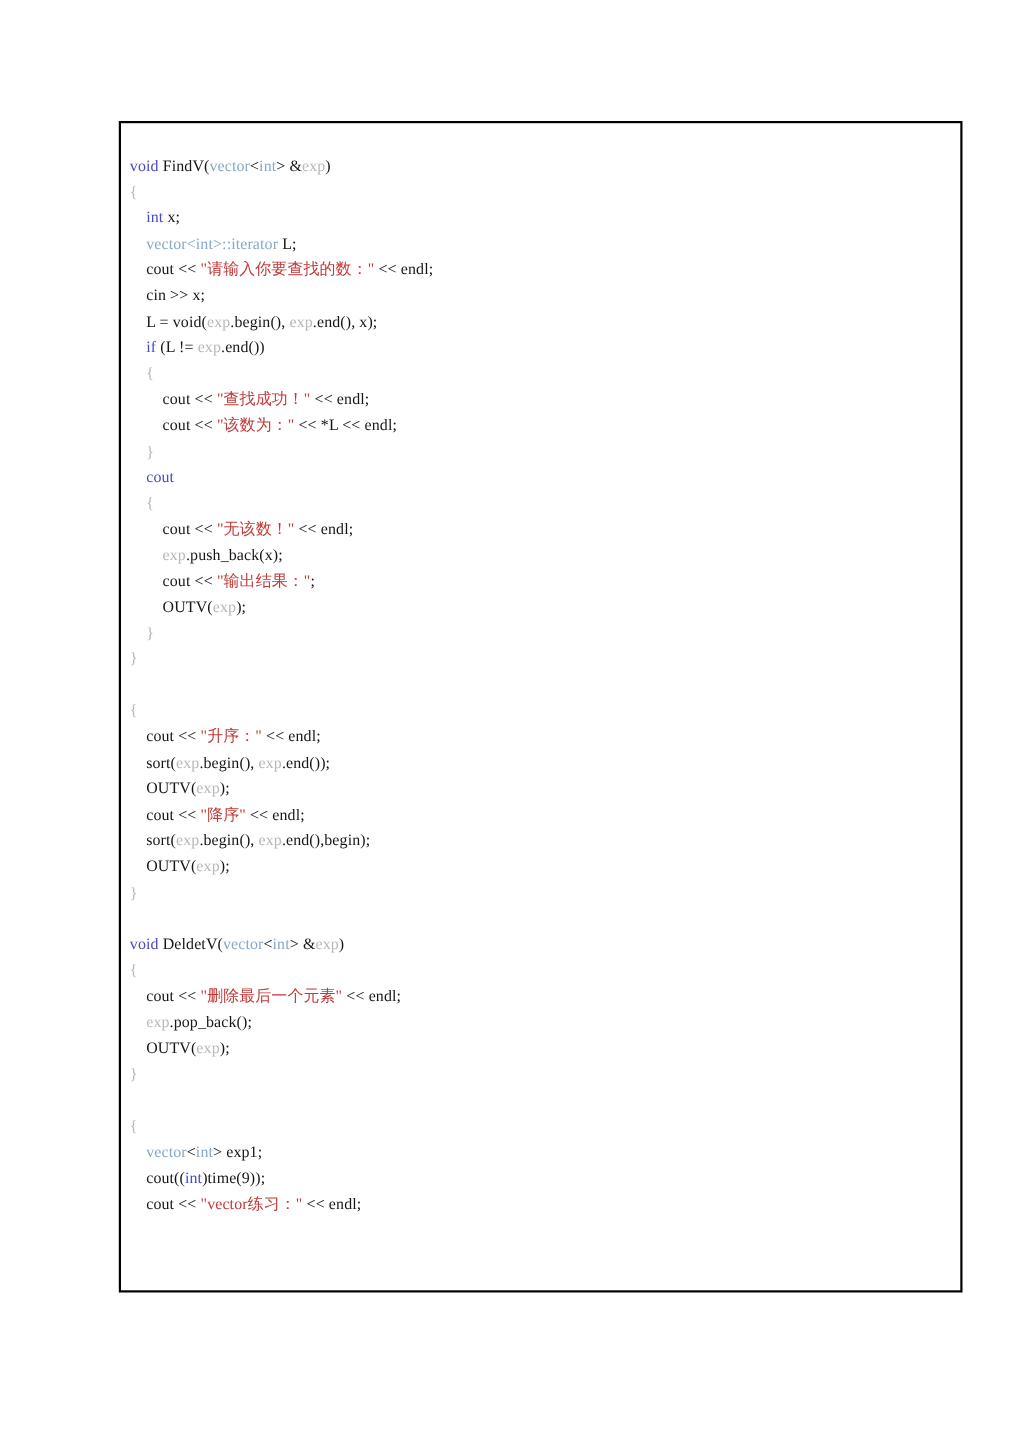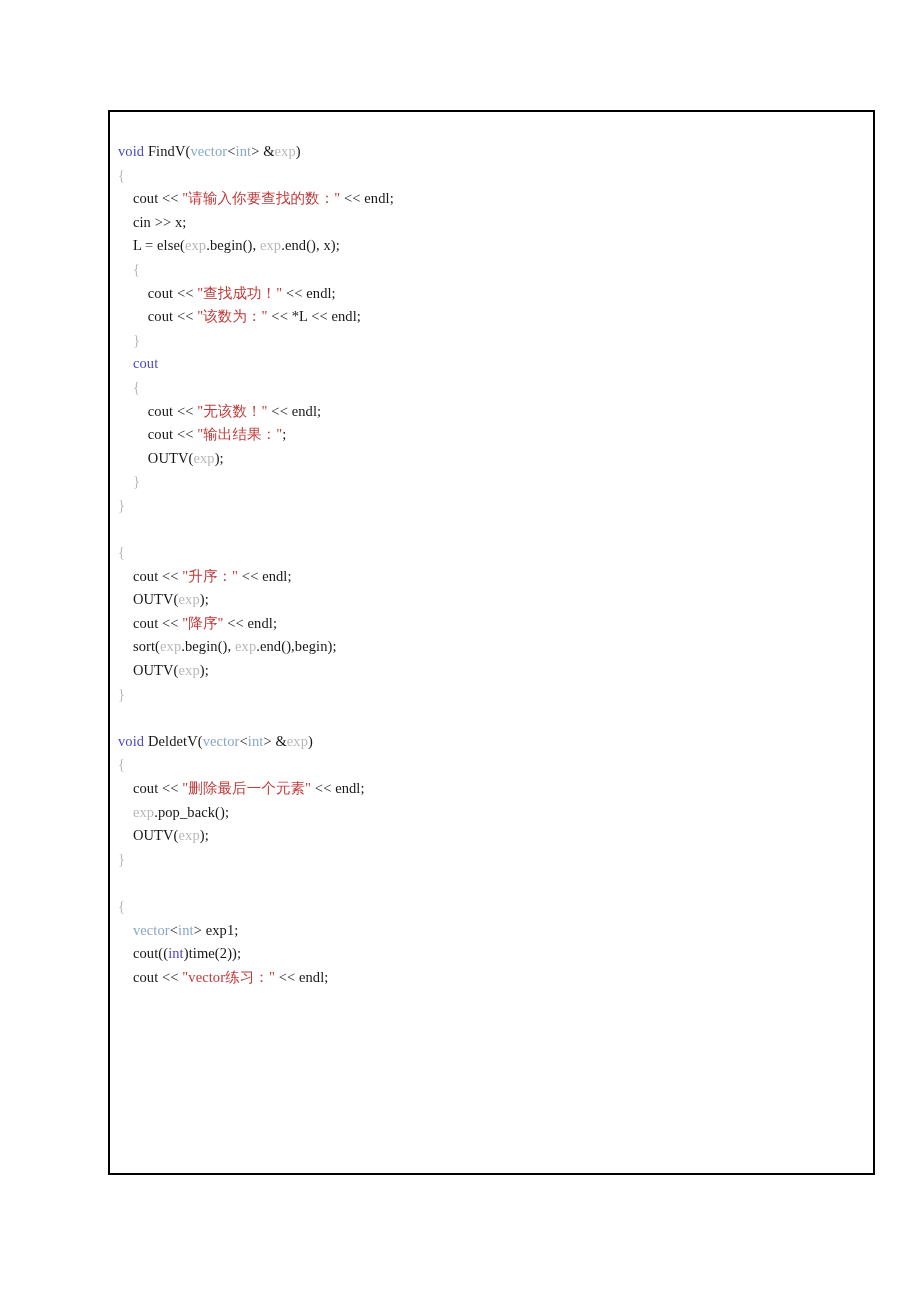--- a/index.html
+++ b/index.html
@@ -57,49 +57,54 @@
   .pln  { color: #161616; }
 </style>
 <style>.kw{color:#4a48c8;}.typ{color:#88a8c8;}.str{color:#c03a3a;}.dim{color:#b8b8b8;}.pln{color:#161616;}</style></head>
 <body>
 
 <div id="page" style="background: rgb(255, 255, 255);">
   <div id="code-frame" style="left: 108px; top: 110px; width: 767px; height: 1065px; border: 2px solid rgb(0, 0, 0);">
     <div id="code-listing">
         <div class="code-line"><span class="kw">void</span><span class="pln"> FindV(</span><span class="typ">vector</span><span class="pln">&lt;</span><span class="typ">int</span><span class="pln">&gt; &amp;</span><span class="dim">exp</span><span class="pln">)</span></div>
         <div class="code-line"><span class="dim">{</span></div>
+        <div class="code-line">    <span class="kw">int</span><span class="pln"> x;</span></div>
+        <div class="code-line">    <span class="typ">vector&lt;int&gt;::iterator</span><span class="pln"> L;</span></div>
         <div class="code-line">    <span class="pln">cout &lt;&lt; </span><span class="str">"请输入你要查找的数："</span><span class="pln"> &lt;&lt; endl;</span></div>
         <div class="code-line">    <span class="pln">cin &gt;&gt; x;</span></div>
-        <div class="code-line">    <span class="pln">L = else(</span><span class="dim">exp</span><span class="pln">.begin(), </span><span class="dim">exp</span><span class="pln">.end(), x);</span></div>
+        <div class="code-line">    <span class="pln">L = void(</span><span class="dim">exp</span><span class="pln">.begin(), </span><span class="dim">exp</span><span class="pln">.end(), x);</span></div>
+        <div class="code-line">    <span class="kw">if</span><span class="pln"> (L != </span><span class="dim">exp</span><span class="pln">.end())</span></div>
         <div class="code-line">    <span class="dim">{</span></div>
         <div class="code-line">        <span class="pln">cout &lt;&lt; </span><span class="str">"查找成功！"</span><span class="pln"> &lt;&lt; endl;</span></div>
         <div class="code-line">        <span class="pln">cout &lt;&lt; </span><span class="str">"该数为："</span><span class="pln"> &lt;&lt; *L &lt;&lt; endl;</span></div>
         <div class="code-line">    <span class="dim">}</span></div>
         <div class="code-line">    <span class="kw">cout</span></div>
         <div class="code-line">    <span class="dim">{</span></div>
         <div class="code-line">        <span class="pln">cout &lt;&lt; </span><span class="str">"无该数！"</span><span class="pln"> &lt;&lt; endl;</span></div>
+        <div class="code-line">        <span class="dim">exp</span><span class="pln">.push_back(x);</span></div>
         <div class="code-line">        <span class="pln">cout &lt;&lt; </span><span class="str">"输出结果："</span><span class="pln">;</span></div>
         <div class="code-line">        <span class="pln">OUTV(</span><span class="dim">exp</span><span class="pln">);</span></div>
         <div class="code-line">    <span class="dim">}</span></div>
         <div class="code-line"><span class="dim">}</span></div>
         <div class="code-line blank">&nbsp;</div>
         <div class="code-line"><span class="dim">{</span></div>
         <div class="code-line">    <span class="pln">cout &lt;&lt; </span><span class="str">"升序："</span><span class="pln"> &lt;&lt; endl;</span></div>
+        <div class="code-line">    <span class="pln">sort(</span><span class="dim">exp</span><span class="pln">.begin(), </span><span class="dim">exp</span><span class="pln">.end());</span></div>
         <div class="code-line">    <span class="pln">OUTV(</span><span class="dim">exp</span><span class="pln">);</span></div>
         <div class="code-line">    <span class="pln">cout &lt;&lt; </span><span class="str">"降序"</span><span class="pln"> &lt;&lt; endl;</span></div>
         <div class="code-line">    <span class="pln">sort(</span><span class="dim">exp</span><span class="pln">.begin(), </span><span class="dim">exp</span><span class="pln">.end(),begin);</span></div>
         <div class="code-line">    <span class="pln">OUTV(</span><span class="dim">exp</span><span class="pln">);</span></div>
         <div class="code-line"><span class="dim">}</span></div>
         <div class="code-line blank">&nbsp;</div>
         <div class="code-line"><span class="kw">void</span><span class="pln"> DeldetV(</span><span class="typ">vector</span><span class="pln">&lt;</span><span class="typ">int</span><span class="pln">&gt; &amp;</span><span class="dim">exp</span><span class="pln">)</span></div>
         <div class="code-line"><span class="dim">{</span></div>
         <div class="code-line">    <span class="pln">cout &lt;&lt; </span><span class="str">"删除最后一个元素"</span><span class="pln"> &lt;&lt; endl;</span></div>
         <div class="code-line">    <span class="dim">exp</span><span class="pln">.pop_back();</span></div>
         <div class="code-line">    <span class="pln">OUTV(</span><span class="dim">exp</span><span class="pln">);</span></div>
         <div class="code-line"><span class="dim">}</span></div>
         <div class="code-line blank">&nbsp;</div>
         <div class="code-line"><span class="dim">{</span></div>
         <div class="code-line">    <span class="typ">vector</span><span class="pln">&lt;</span><span class="typ">int</span><span class="pln">&gt; exp1;</span></div>
-        <div class="code-line">    <span class="pln">cout((</span><span class="kw">int</span><span class="pln">)time(2));</span></div>
+        <div class="code-line">    <span class="pln">cout((</span><span class="kw">int</span><span class="pln">)time(9));</span></div>
         <div class="code-line">    <span class="pln">cout &lt;&lt; </span><span class="str">"vector练习："</span><span class="pln"> &lt;&lt; endl;</span></div>
       </div>
   </div>
 </div>
 
 </body></html>

